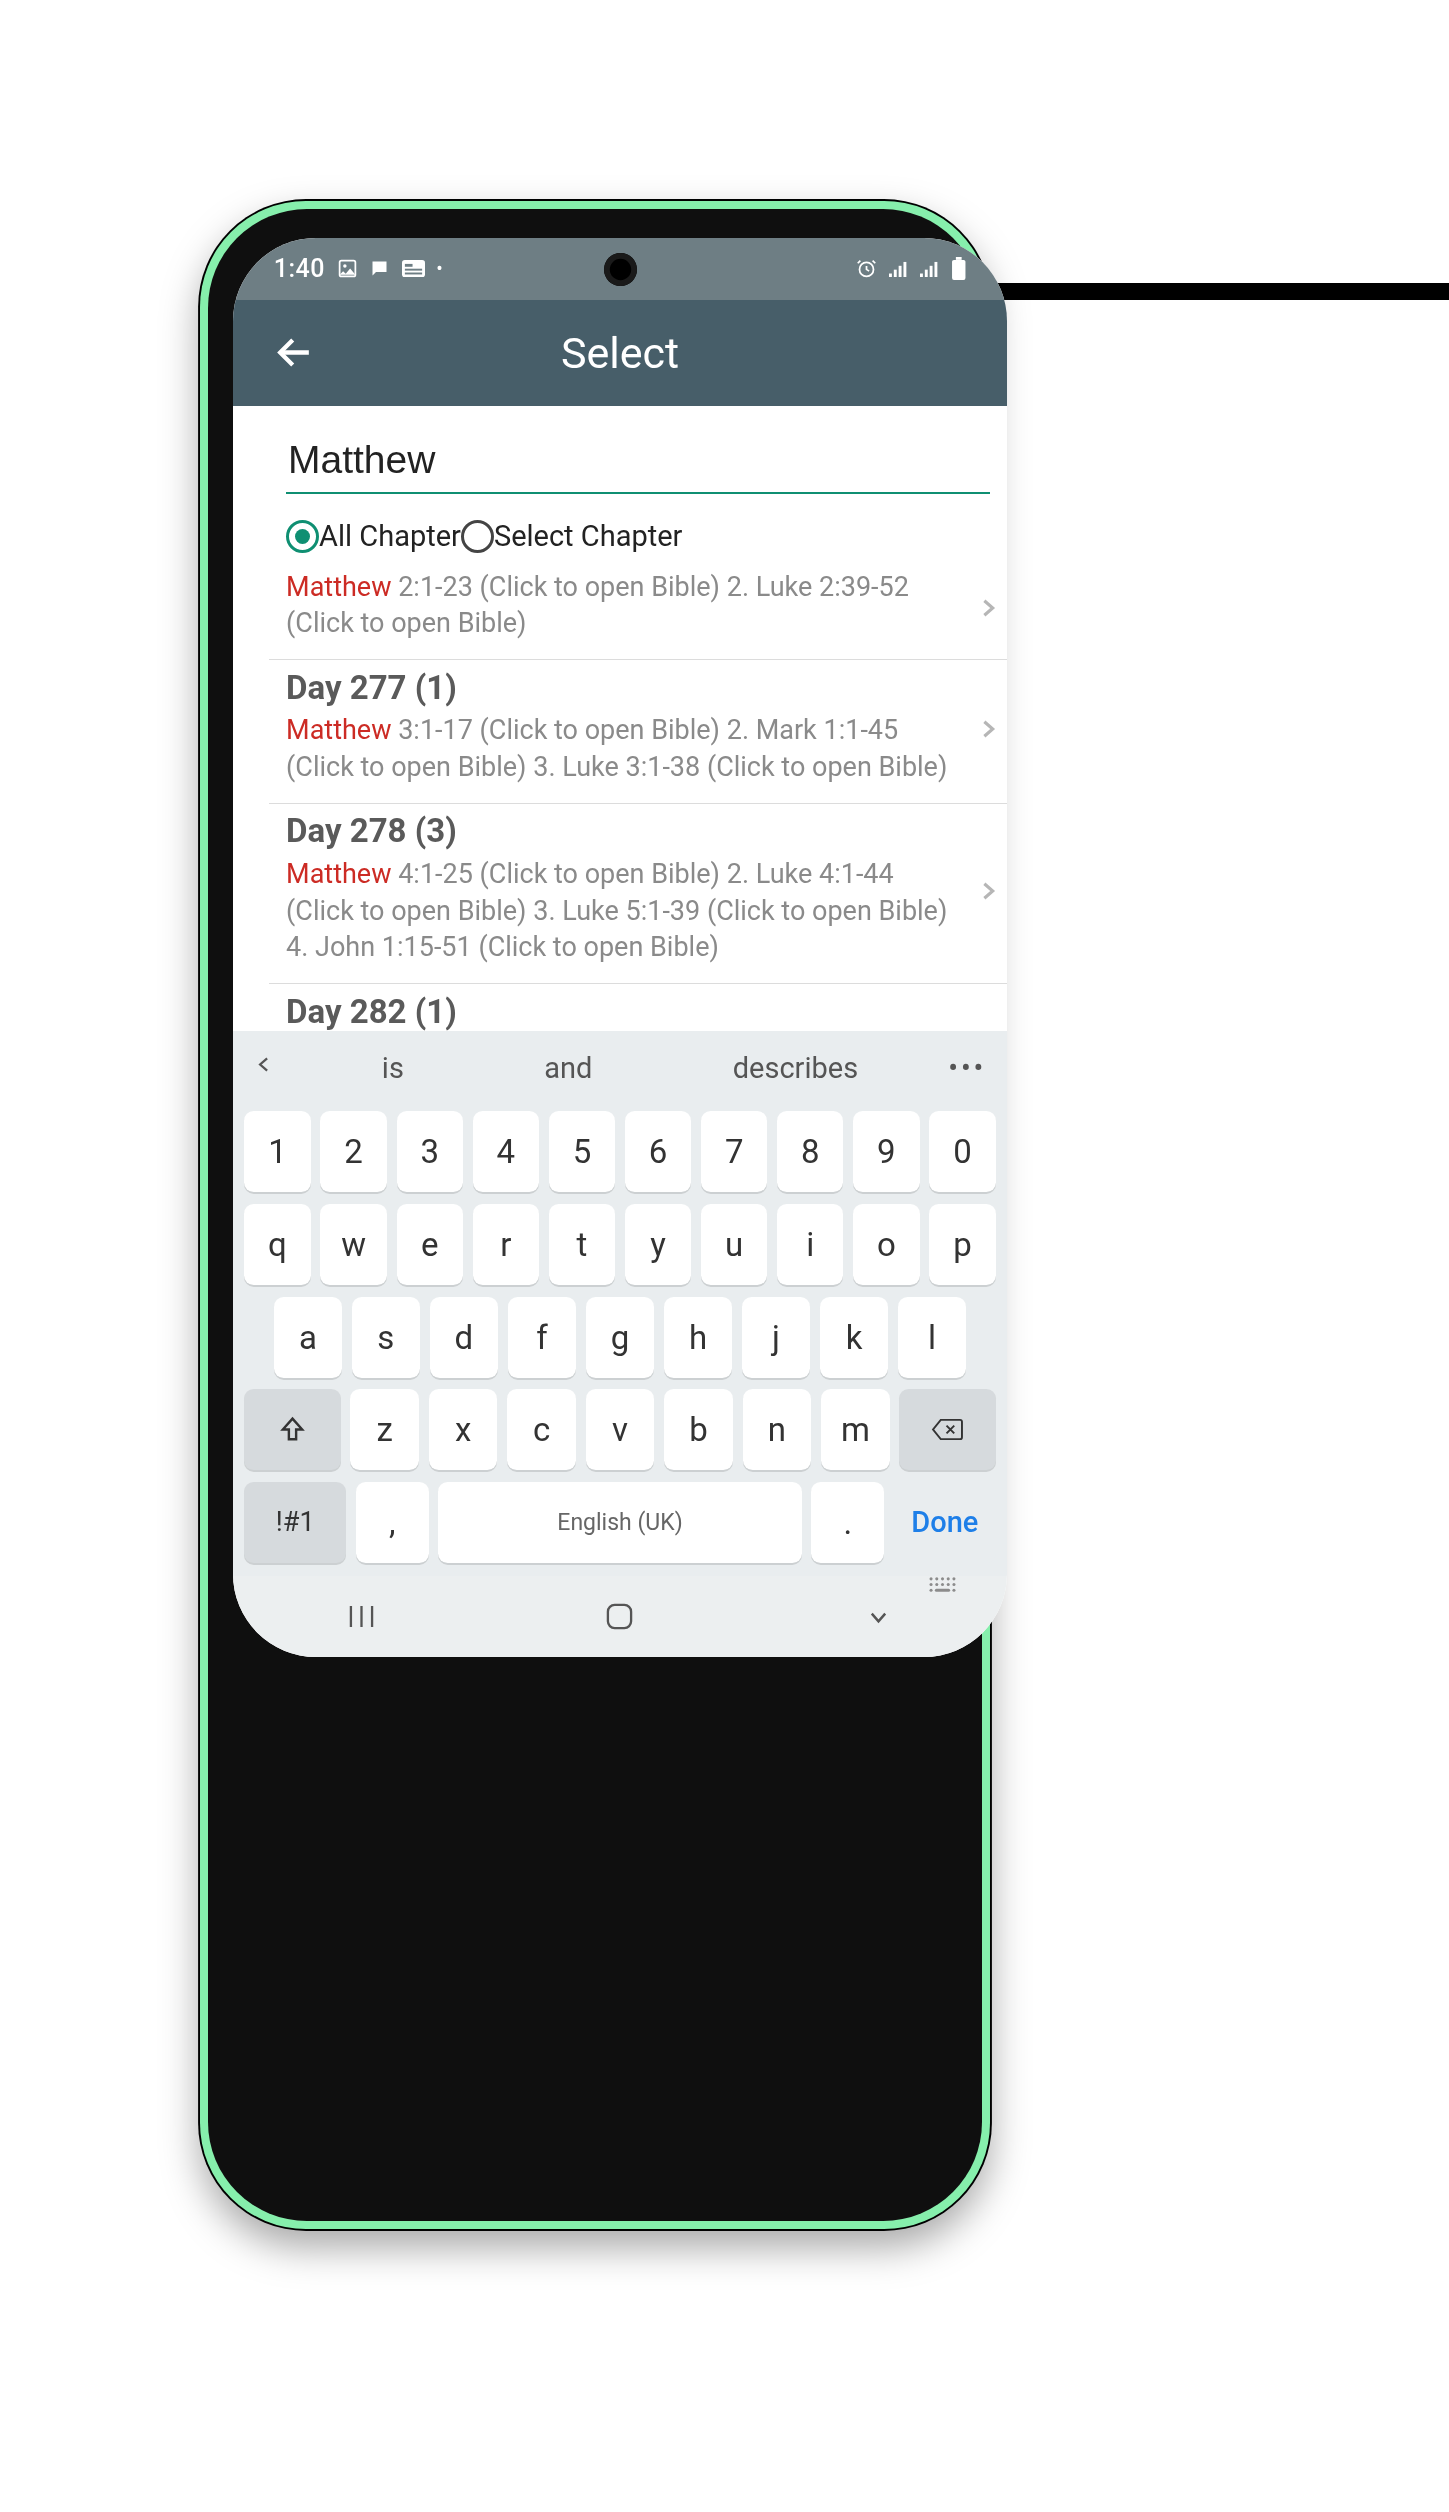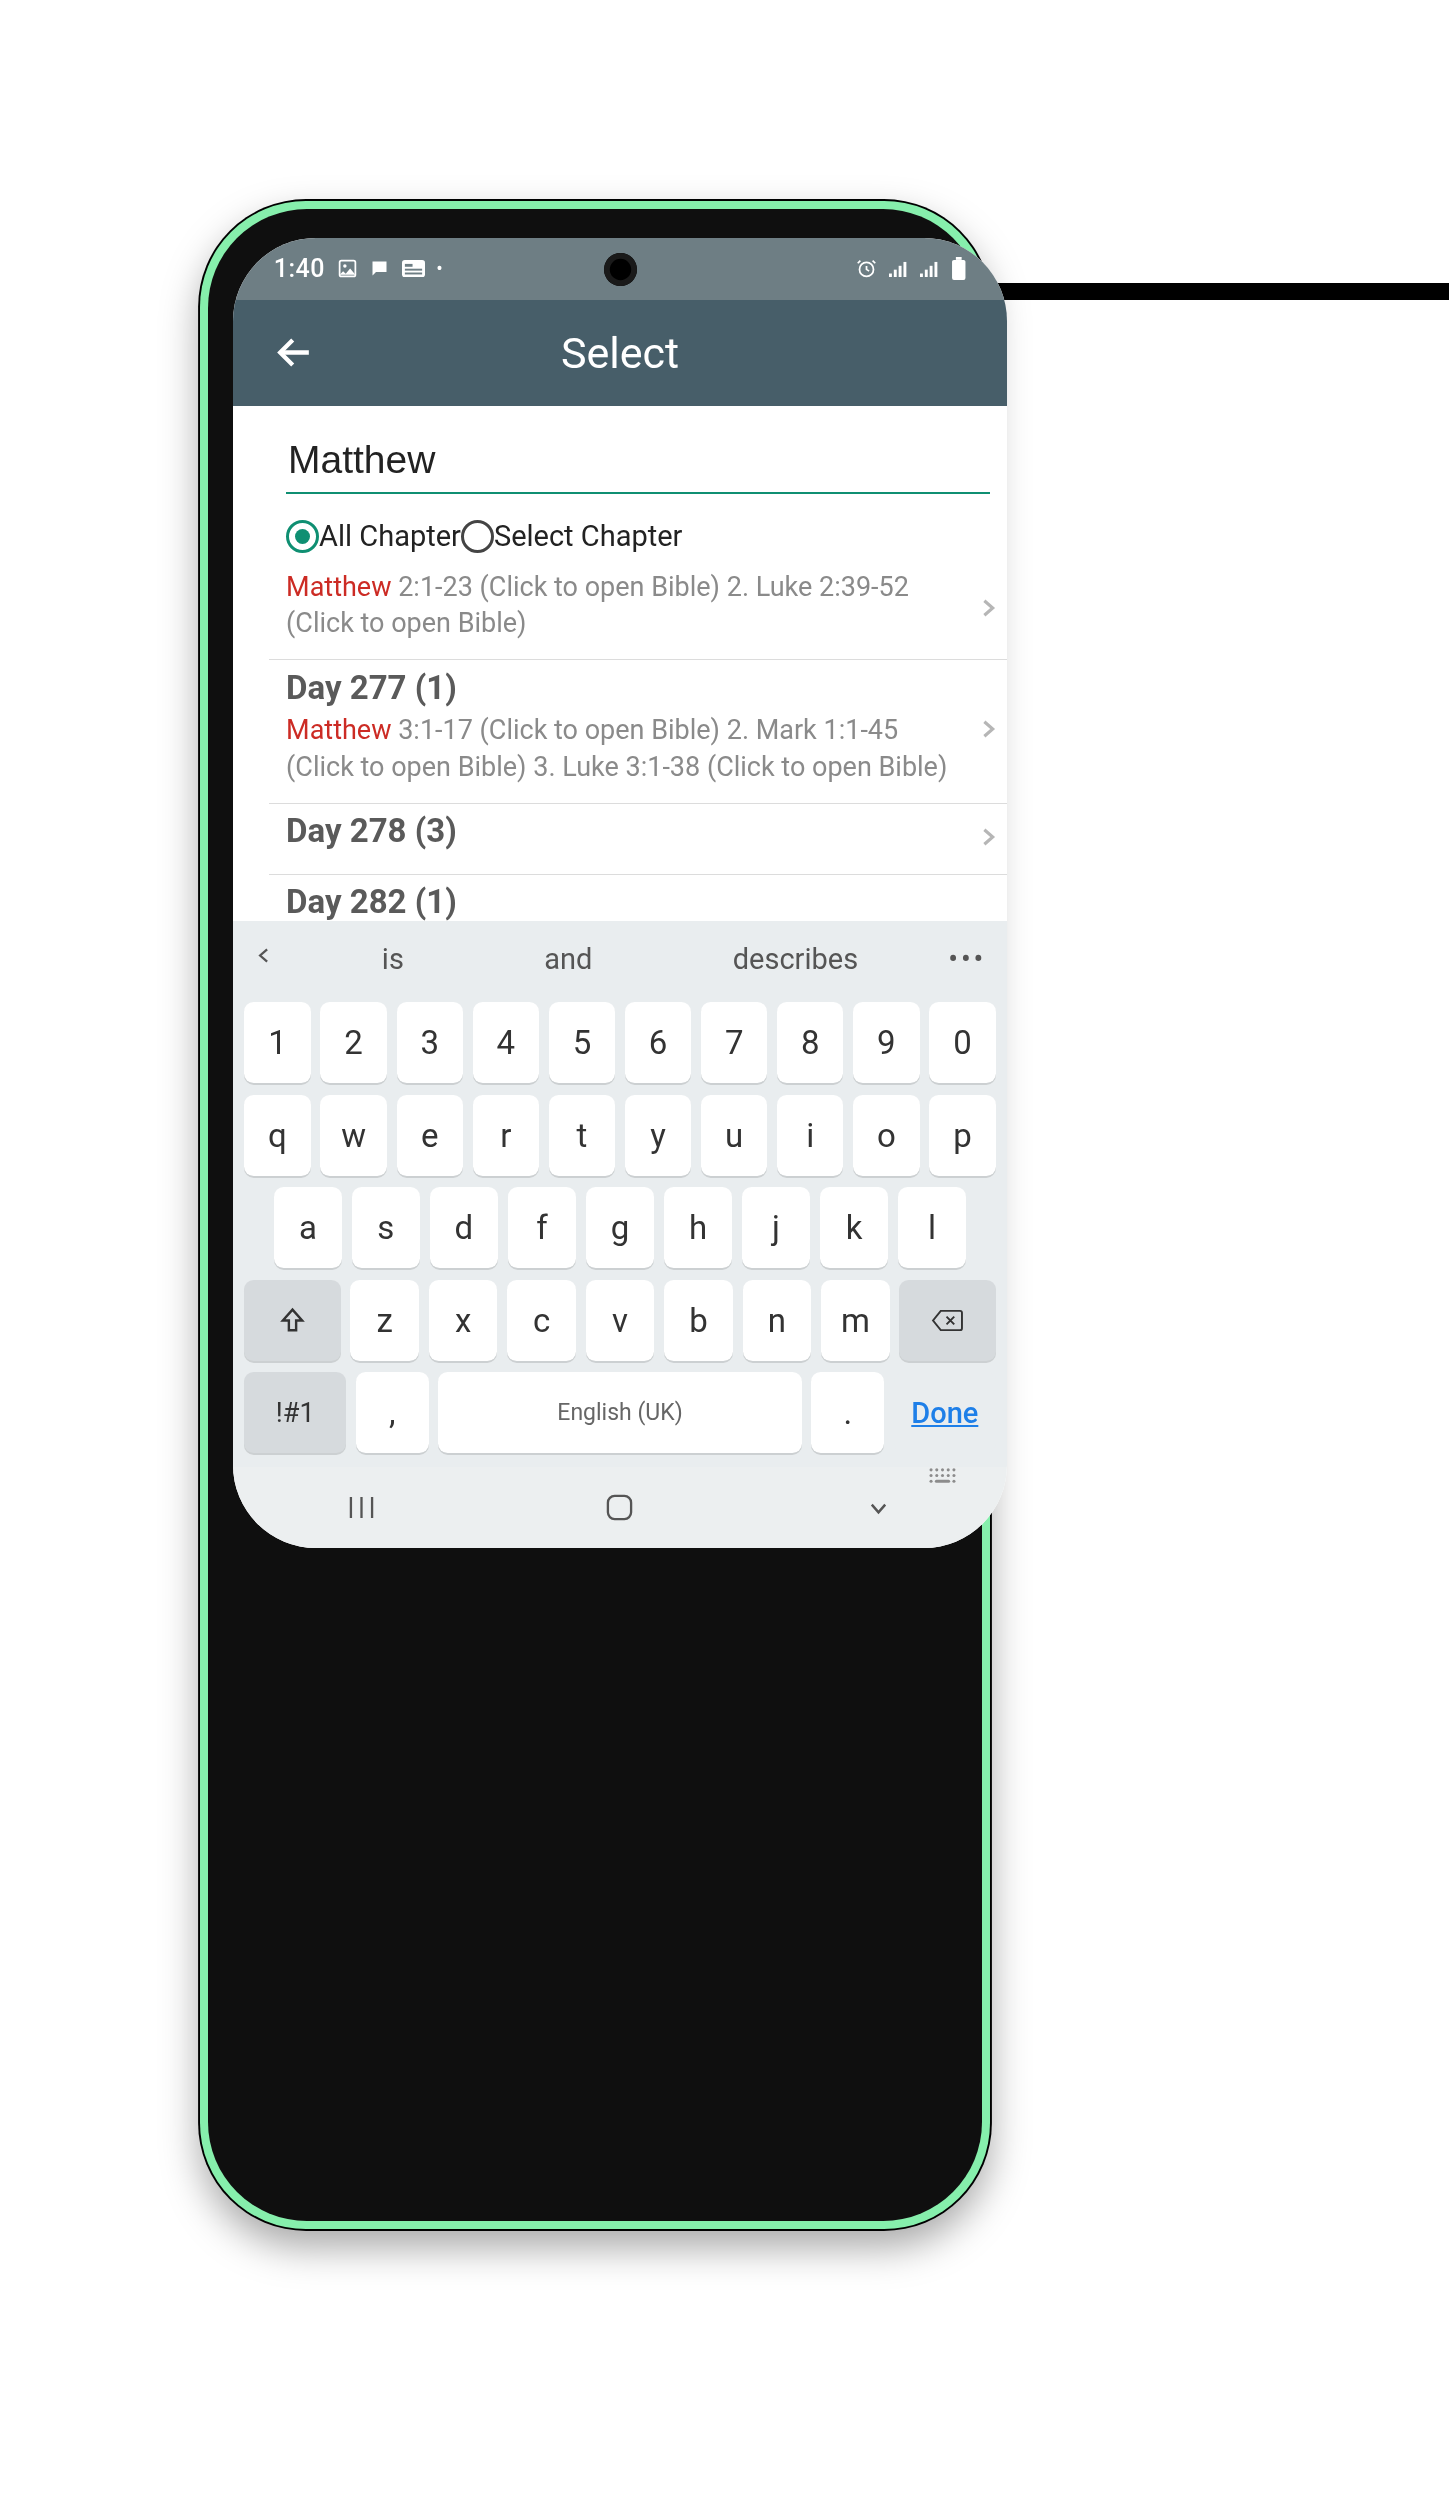--- a/index.html
+++ b/index.html
@@ -154,21 +154,21 @@
     height:81px;
     background:#fff;
     border-radius:9.7px;
     box-shadow: 0 1.9px 0 rgba(0,0,0,.12);
     display:flex; align-items:center; justify-content:center;
     font-size:33px; color:#333;
   }
   .key.fn { background:#d6dadd; }
   .key.wide { flex:1.4; }
   .key.space { flex:5; font-size:23px; color:#666; }
-  .key.done { color:#1e7fe8; font-weight:500;text-decoration:underline; }
+  .key.done { color:#1e7fe8; font-weight:500; }
   .row-indent { padding-left:41px; padding-right:41px; }
 
   
   .navbar {
     height:81px; background:#eceff0;
     display:flex; align-items:center; justify-content:space-around;
     color:#555;
   }
   .nav-ic { width:116px; display:flex; justify-content:center; }
   .kbd-toggle {
@@ -291,20 +291,23 @@
               </div>
               <span class="chev">
                 <svg width="25" height="33" viewBox="0 0 24 24" fill="none" stroke="#b6b6b6" stroke-width="3">
                     <path d="M9 5l8 7-8 7"></path>
                   </svg>
               </span>
             </div>
 
             <div class="item">
               <div class="item-title">Day 278 (3)</div>
+              <div class="item-body">
+                <span class="hl">Matthew</span><span> 4:1-25 (Click to open Bible) 2. Luke 4:1-44 (Click to open Bible)  3. Luke 5:1-39 (Click to open Bible) 4. John 1:15-51 (Click to open Bible)</span>
+              </div>
               <span class="chev">
                 <svg width="25" height="33" viewBox="0 0 24 24" fill="none" stroke="#b6b6b6" stroke-width="3">
                     <path d="M9 5l8 7-8 7"></path>
                   </svg>
               </span>
             </div>
 
             <div class="item cut">
               <div class="item-title">Day 282 (1)</div>
             </div>

